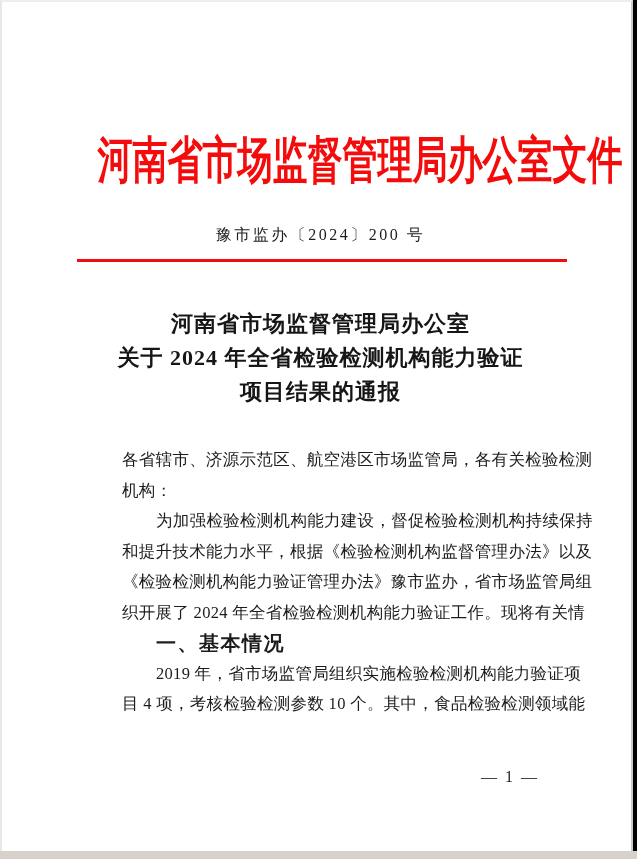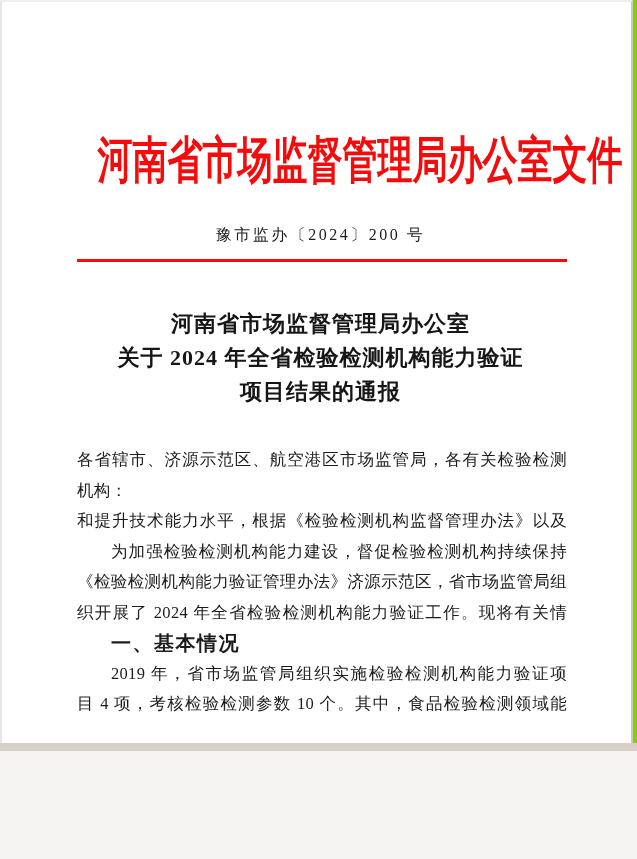--- a/index.html
+++ b/index.html
@@ -4,23 +4,23 @@
 <style>
   html, body {
     margin: 0;
     padding: 0;
     background: #f5f4f2;
     font-family: "Liberation Serif", "DejaVu Serif", serif;
   }
   .canvas {
     position: relative;
     width: 637px;
-    height: 751px;
+    height: 859px;
     overflow: hidden;
-    background: #84cc16;
+    background: #000000;
   }
   .page {
     position: absolute;
     left: 0; top: 0;
     width: 633px;
     height: 851px;
     background: #ffffff;
     border-top: 2px solid #efeeec;
     border-left: 2px solid #e9e7e4;
     border-right: 2px solid #ccc8c3;
@@ -88,20 +88,21 @@
     width: 490px;
     font-size: 16.5px;
     line-height: 30.5px;
     color: #1c1c1c;
     letter-spacing: 0.3px;
   }
   .body-line {
     text-align: justify;
     text-align-last: justify;
     white-space: nowrap;
+    margin-left: 45px;
   }
   .body-line.end {
     text-align-last: left;
     white-space: normal;
   }
   .body-line.indent {
     text-indent: 34px;
   }
   .body-line.bold-hei {
     font-family: "Liberation Sans", "DejaVu Sans", sans-serif;
@@ -134,23 +135,23 @@
 
     <div class="doc-title">
       <div>河南省市场监督管理局办公室</div>
       <div>关于 2024 年全省检验检测机构能力验证</div>
       <div>项目结果的通报</div>
     </div>
 
     <div class="body-text">
         <div class="body-line">各省辖市、济源示范区、航空港区市场监管局，各有关检验检测</div>
         <div class="body-line end">机构：</div>
+        <div class="body-line indent">为加强检验检测机构能力建设，督促检验检测机构持续保持</div>
         <div class="body-line">和提升技术能力水平，根据《检验检测机构监督管理办法》以及</div>
-        <div class="body-line indent">为加强检验检测机构能力建设，督促检验检测机构持续保持</div>
-        <div class="body-line">《检验检测机构能力验证管理办法》济源示范区，省市场监管局组</div>
+        <div class="body-line">《检验检测机构能力验证管理办法》豫市监办，省市场监管局组</div>
         <div class="body-line">织开展了 2024 年全省检验检测机构能力验证工作。现将有关情</div>
         <div class="body-line indent bold-hei end">一、基本情况</div>
         <div class="body-line indent">2019 年，省市场监管局组织实施检验检测机构能力验证项</div>
         <div class="body-line">目 4 项，考核检验检测参数 10 个。其中，食品检验检测领域能</div>
       </div>
 
     <div class="page-number">— 1 —</div>
 
   </div>
   <div class="page-bottom-edge"></div>

